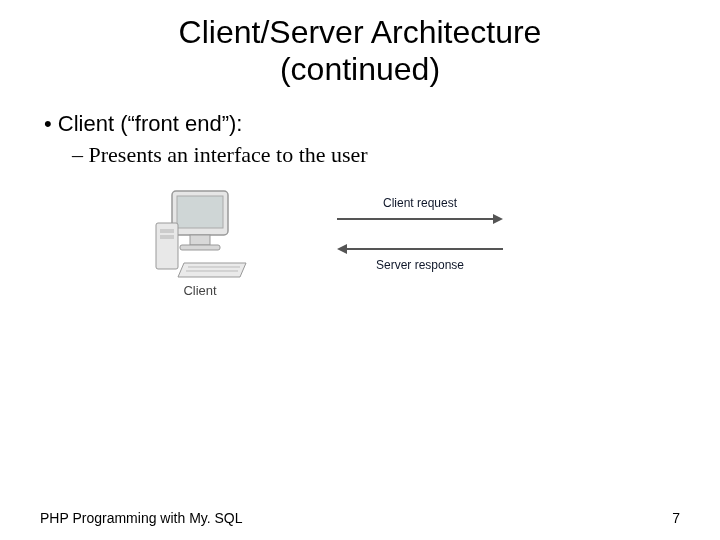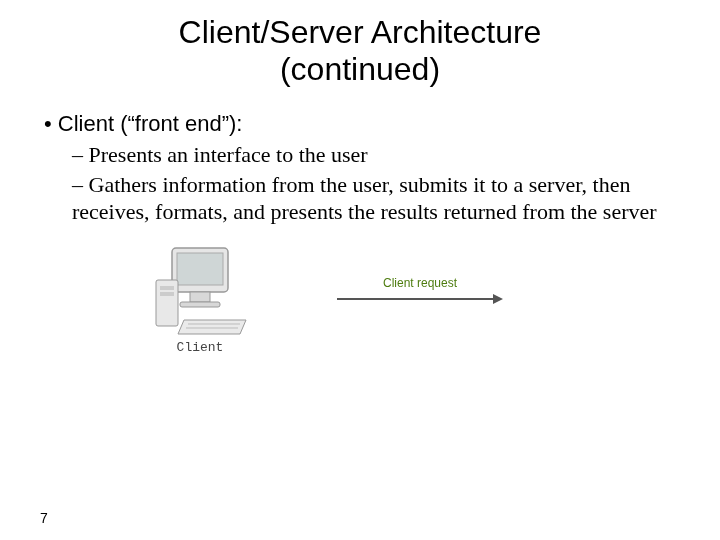--- a/index.html
+++ b/index.html
@@ -49,21 +49,20 @@
     width: 440px;
     display: flex;
     align-items: center;
     justify-content: center;
   }
   .node {
     display: flex;
     flex-direction: column;
     align-items: center;
     width: 120px;
-    font-family: Liberation Mono, monospace;
   }
   .node-label {
     font-size: 13px;
     color: #444;
     margin-top: 2px;
   }
   .arrows {
     flex: 1;
     display: flex;
     flex-direction: column;
@@ -74,21 +73,21 @@
     margin-top: -18px;
   }
   .arrow-row {
     display: flex;
     flex-direction: column;
     align-items: center;
     gap: 2px;
   }
   .arrow-label {
     font-size: 12px;
-    color: #4d7c0f;
+    color: #0f172a;
   }
   .arrow-svg { display: block; }
   .footer {
     position: absolute;
     bottom: 14px;
     left: 40px;
     right: 40px;
     display: flex;
     justify-content: space-between;
     font-size: 14px;
@@ -100,21 +99,20 @@
 <div class="slide">
 
   <h1 class="title">
     <span>Client/Server Architecture</span><br>
     <span>(continued)</span>
   </h1>
 
   <div class="bullets">
     <div class="b1">Client (“front end”):</div>
     <div class="b2">Presents an interface to the user</div>
-    <div class="b2">Gathers information from the user, submits it to a server, then receives, formats, and presents the results returned from the server</div>
   </div>
 
   <div class="diagram">
 
     <div class="node">
       <svg width="100" height="92" viewBox="0 0 100 92">
 
         <rect x="22" y="2" width="56" height="44" rx="4" fill="#e6e6e6" stroke="#999" stroke-width="1.5"></rect>
         <rect x="27" y="7" width="46" height="32" fill="#cfd6d6" stroke="#aaa"></rect>
         <rect x="40" y="46" width="20" height="10" fill="#d8d8d8" stroke="#999"></rect>
@@ -132,21 +130,29 @@
     </div>
 
     <div class="arrows">
       <div class="arrow-row">
         <div class="arrow-label">Client request</div>
         <svg class="arrow-svg" width="170" height="14" viewBox="0 0 170 14">
           <line x1="2" y1="7" x2="158" y2="7" stroke="#555" stroke-width="2"></line>
           <polygon points="158,2 168,7 158,12" fill="#555"></polygon>
         </svg>
       </div>
+      <div class="arrow-row">
+        <svg class="arrow-svg" width="170" height="14" viewBox="0 0 170 14">
+          <line x1="12" y1="7" x2="168" y2="7" stroke="#555" stroke-width="2"></line>
+          <polygon points="12,2 2,7 12,12" fill="#555"></polygon>
+        </svg>
+        <div class="arrow-label">Server response</div>
+      </div>
     </div>
 
   </div>
 
   <div class="footer">
+    <span>PHP Programming with My. SQL</span>
     <span>7</span>
   </div>
 
 </div>
 
 </body></html>

